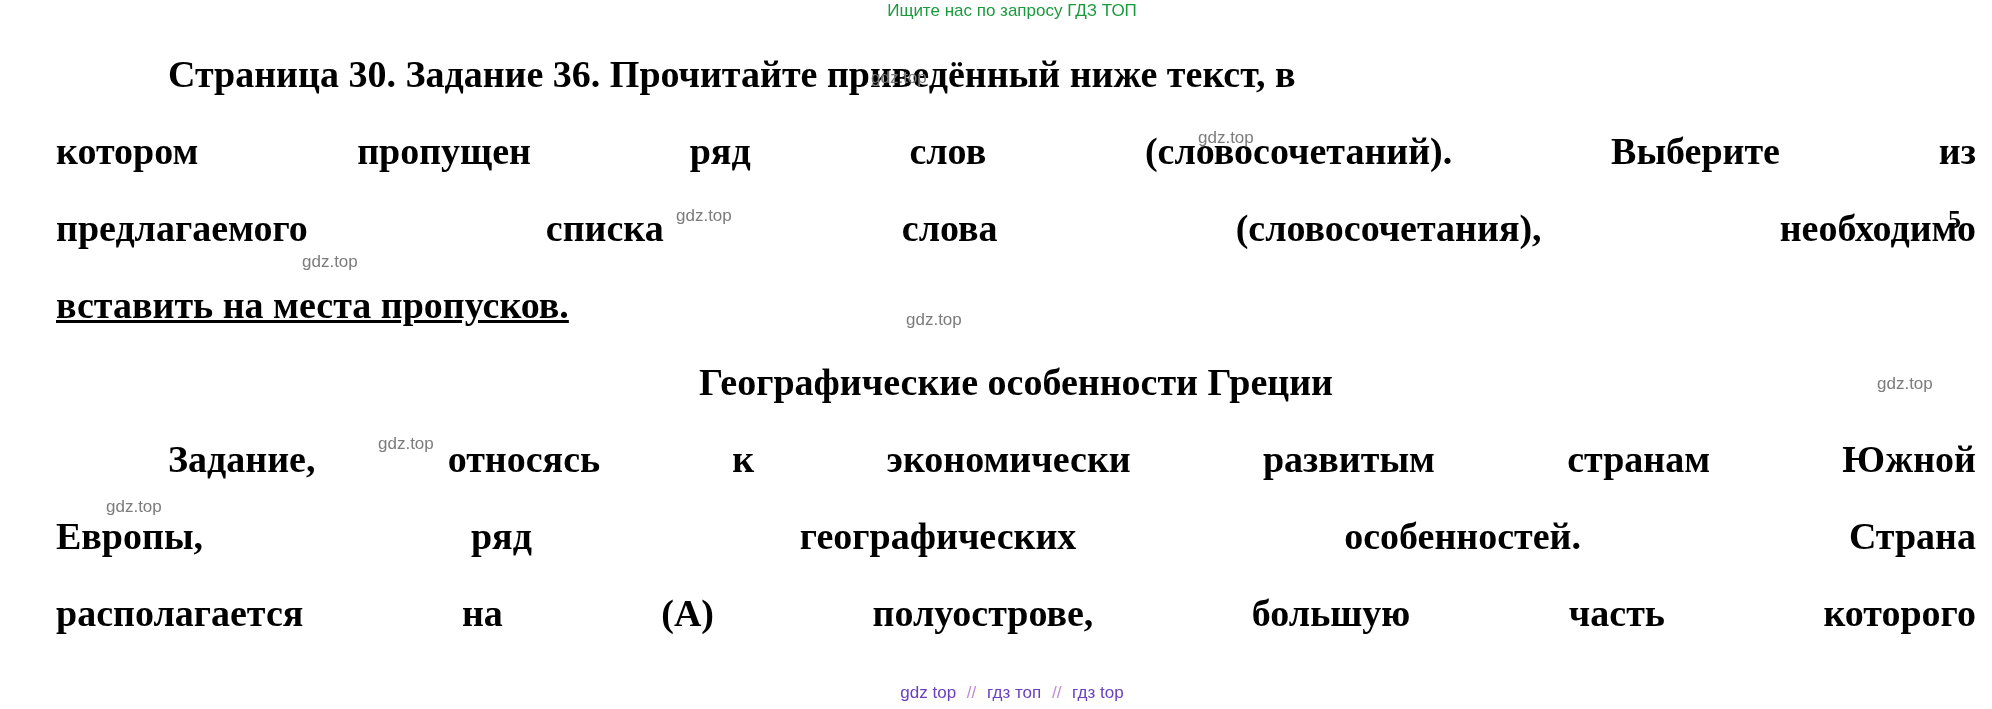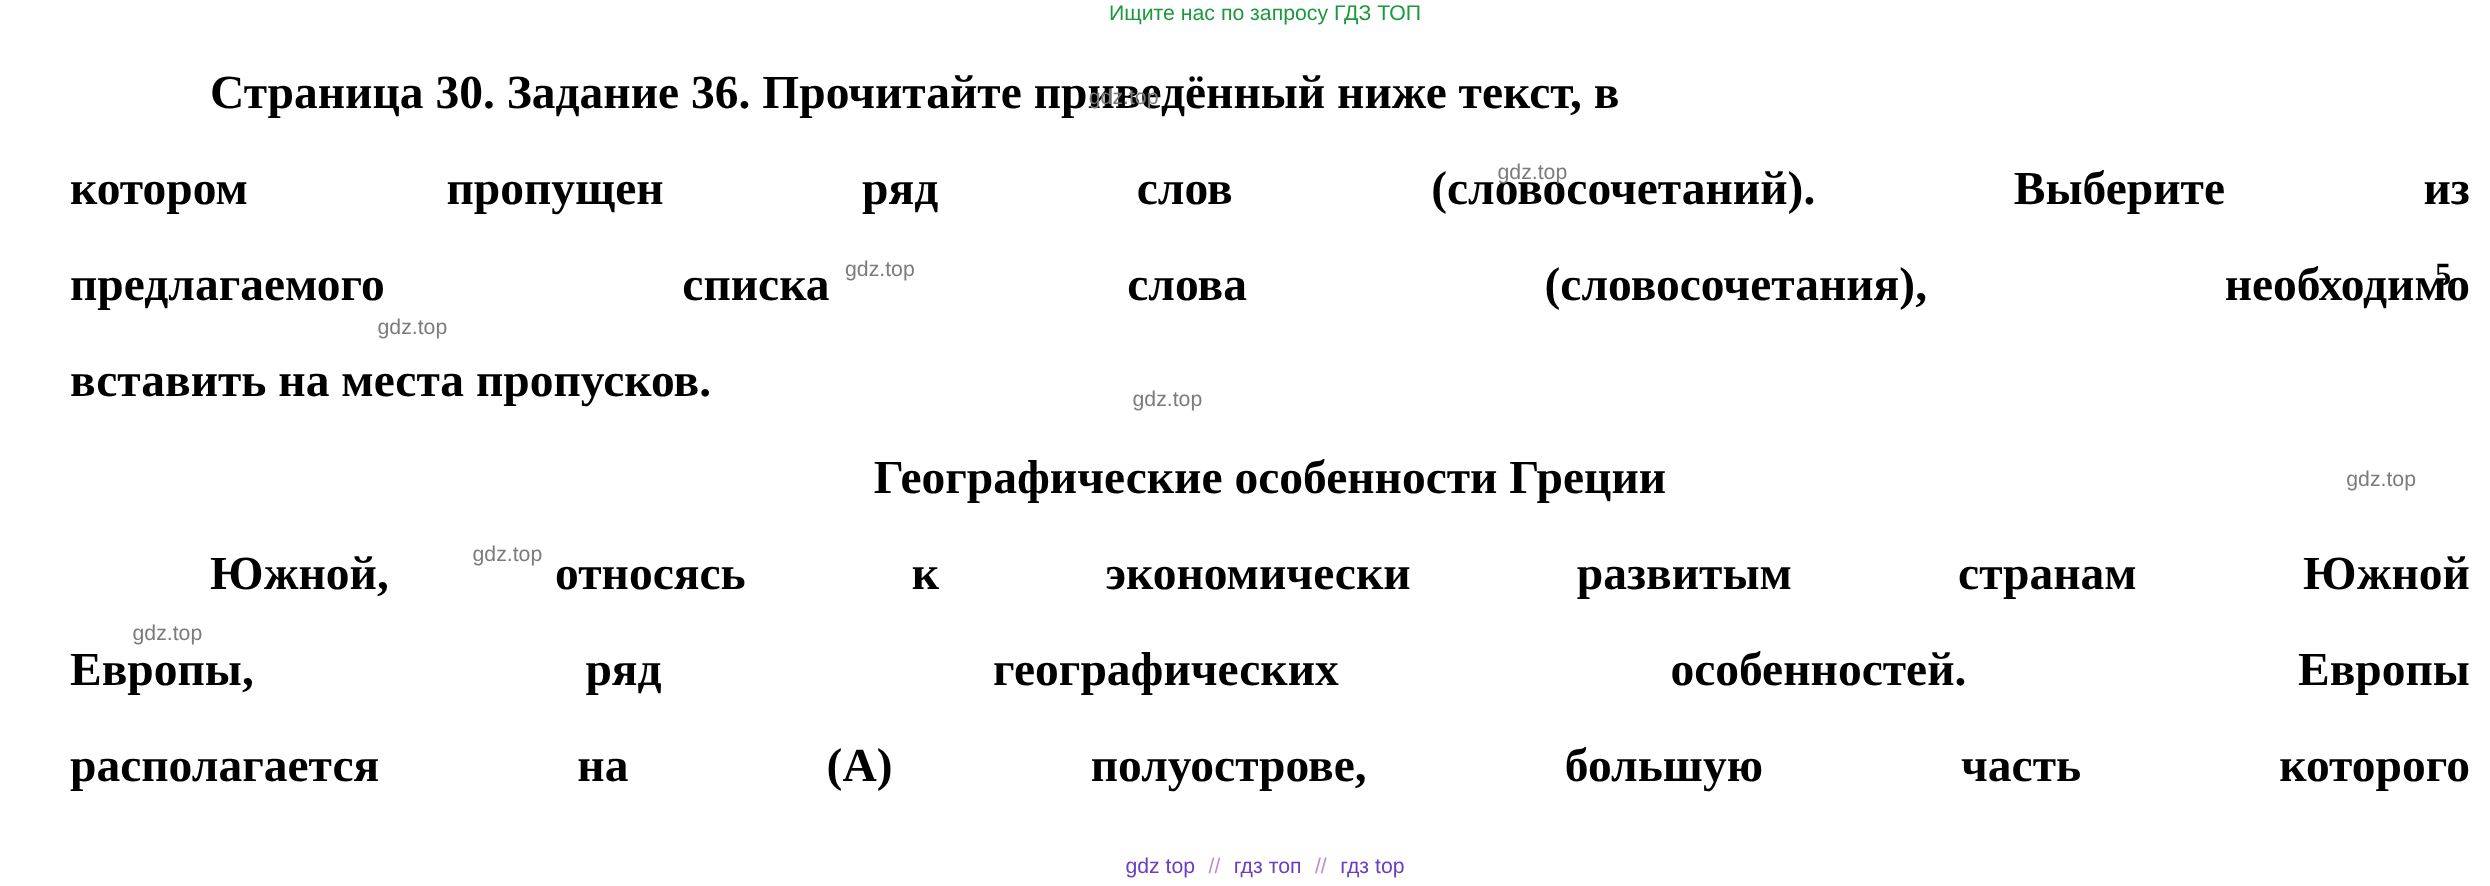--- a/index.html
+++ b/index.html
@@ -64,20 +64,21 @@
     justify-content: space-between;
     width: 100%;
   }
   .jline.indented {
     padding-left: 112px;
     width: calc(100% - 112px);
   }
   .jline.natural {
     display: block;
     text-align: left;
+    text-decoration: underline;
   }
   .page-num {
     position: absolute;
     right: 47px;
     top: 205px;
     font-family: "Liberation Serif", serif;
     font-weight: bold;
     font-size: 26px;
     color: #000000;
   }
@@ -141,34 +142,34 @@
       </div>
       <div class="jline natural">
         <span>вставить на места пропусков.</span>
       </div>
     </div>
 
     <div class="heading">Географические особенности Греции</div>
 
     <div class="para">
       <div class="jline indented">
-        <span>Южной,</span>
+        <span>Задание,</span>
         <span>относясь</span>
         <span>к</span>
         <span>экономически</span>
         <span>развитым</span>
         <span>странам</span>
         <span>Южной</span>
       </div>
       <div class="jline">
         <span>Европы,</span>
         <span>ряд</span>
         <span>географических</span>
         <span>особенностей.</span>
-        <span>Европы</span>
+        <span>Страна</span>
       </div>
       <div class="jline">
         <span>располагается</span>
         <span>на</span>
         <span>(А)</span>
         <span>полуострове,</span>
         <span>большую</span>
         <span>часть</span>
         <span>которого</span>
       </div>

